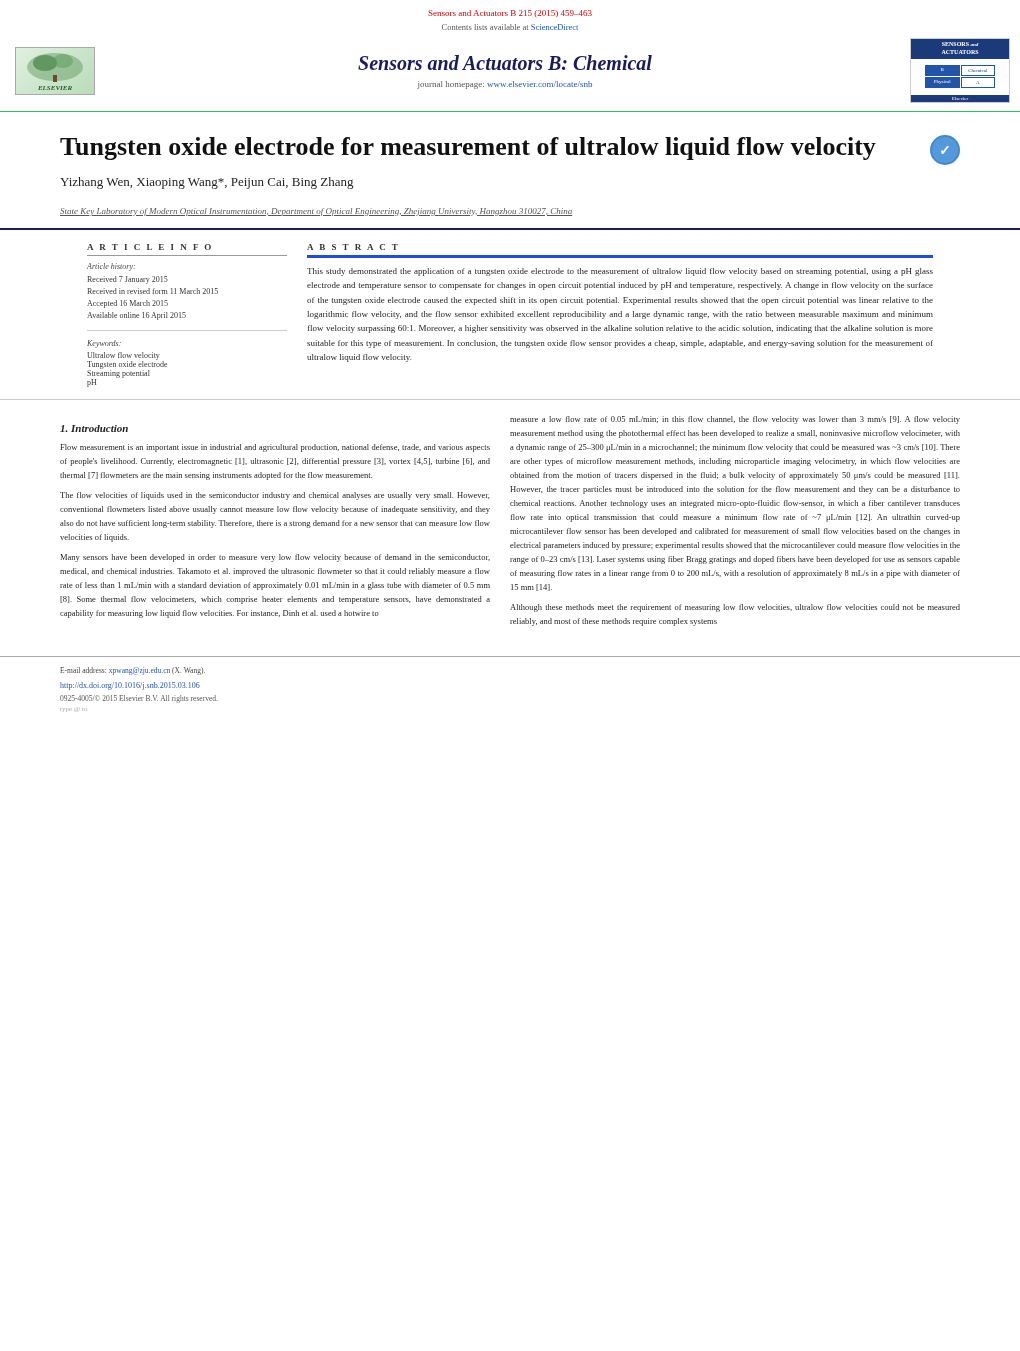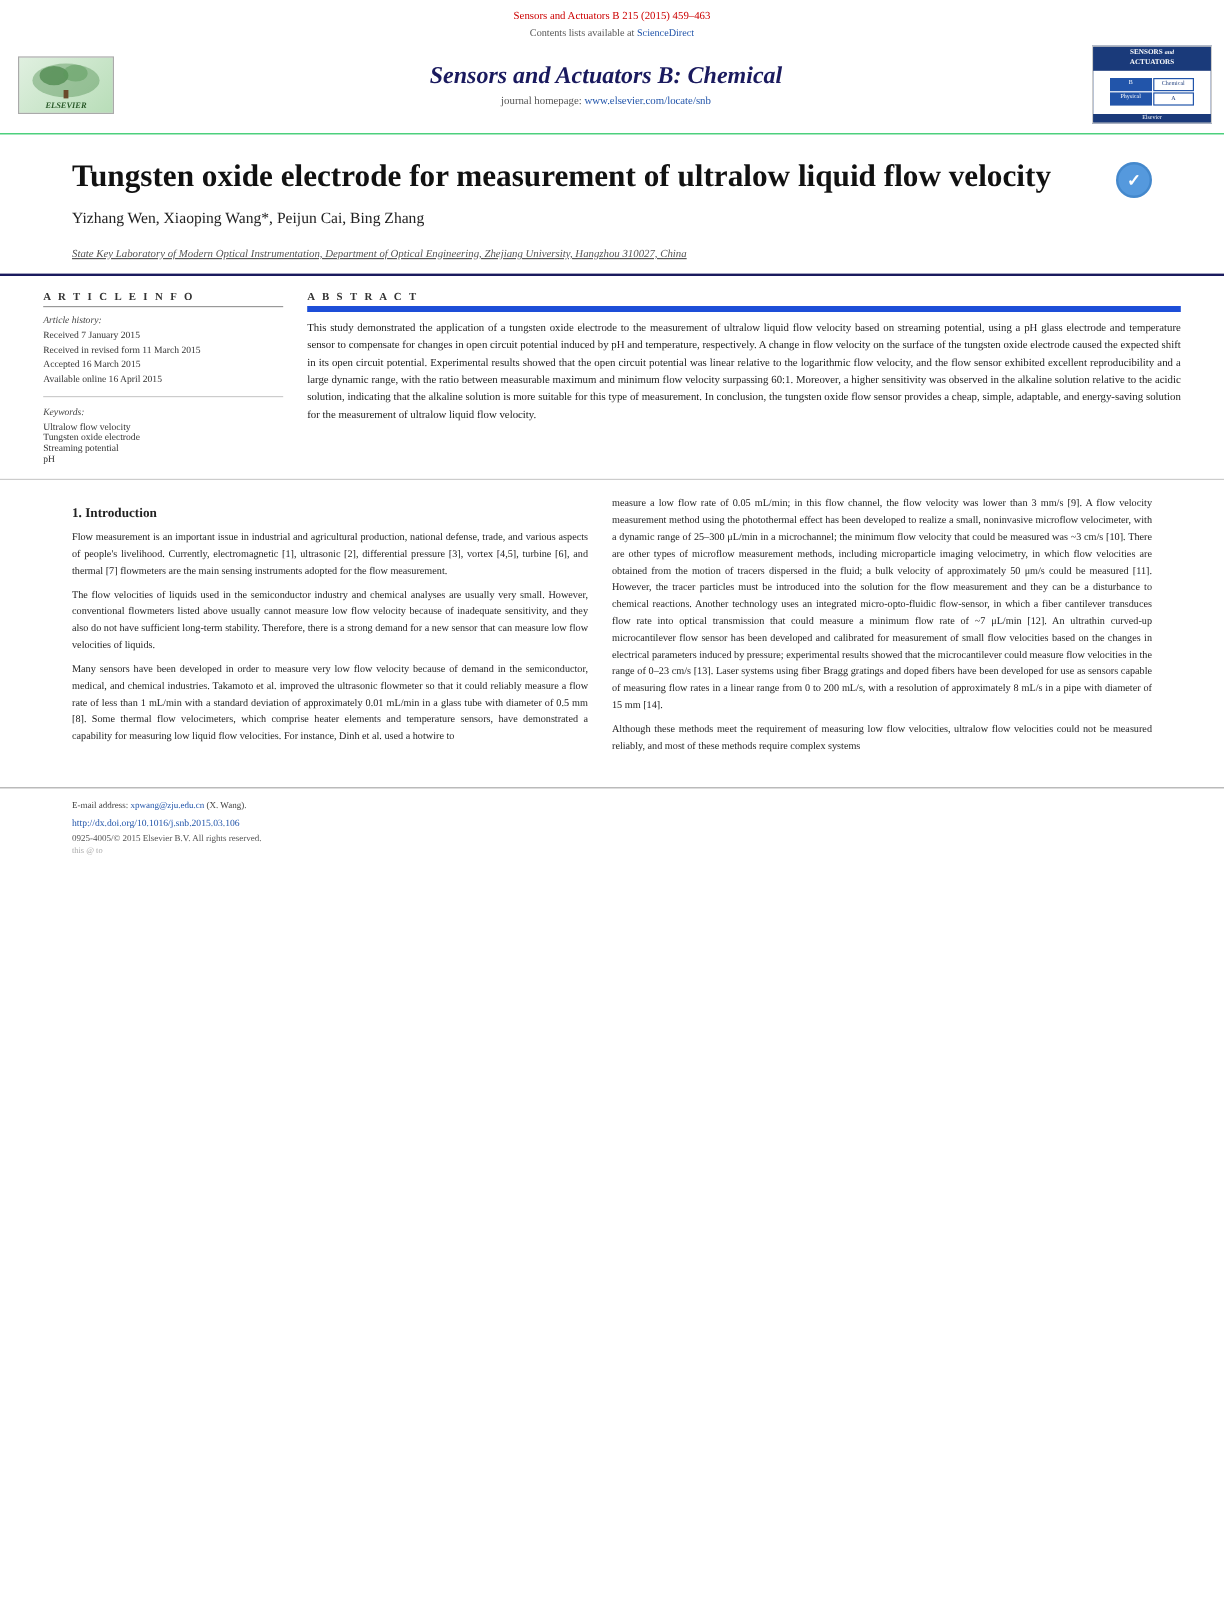--- a/index.html
+++ b/index.html
@@ -91,21 +91,21 @@
     .affiliation {
       font-size: 9px;
       color: #555;
       font-style: italic;
       margin-bottom: 2px;
     }
 
     
     .two-col-section {
       display: flex;
-      padding: 12px 36px;
+      padding: 12px 87px;
       gap: 20px;
       border-bottom: 1px solid #ccc;
     }
     .article-info {
       width: 200px;
       min-width: 200px;
     }
     .info-section-title {
       font-size: 9px;
       font-weight: bold;
@@ -135,21 +135,21 @@
     }
 
     .abstract-section {
       flex: 1;
     }
     .abstract-title {
       font-size: 9px;
       font-weight: bold;
       letter-spacing: 2px;
       color: #333;
-      border-bottom: 5px solid #1d4ed8;
+      border-bottom: 3px solid #1d4ed8;
       padding-bottom: 3px;
       margin-bottom: 6px;
       text-transform: uppercase;
     }
     .abstract-text {
       font-size: 9px;
       color: #222;
       line-height: 1.6;
       text-align: justify;
     }
@@ -173,20 +173,21 @@
     .col-right {
       flex: 1;
     }
 
     .section-heading {
       font-size: 11px;
       font-weight: bold;
       color: #222;
       margin-bottom: 6px;
       margin-top: 10px;
+      font-style: italic;
     }
     .body-text {
       font-size: 8.5px;
       color: #222;
       line-height: 1.65;
       text-align: justify;
       margin-bottom: 6px;
     }
 
     
@@ -363,14 +364,14 @@
 
 <div class="footer-section">
   <div class="footnote">
     <span>E-mail address:</span>
     <a class="blue-link">xpwang@zju.edu.cn</a>
     <span>(X. Wang).</span>
   </div>
   <a class="doi-link">http://dx.doi.org/10.1016/j.snb.2015.03.106</a>
   <div class="footer-copyright">0925-4005/© 2015 Elsevier B.V. All rights reserved.</div>
 
-  <div style="font-size:7px;color:#aaa;margin-top:2px;">this @ to</div>
+  <div style="font-size:7px;color:#aaa;margin-top:2px;">type @ to</div>
 </div>
 
 </body></html>

